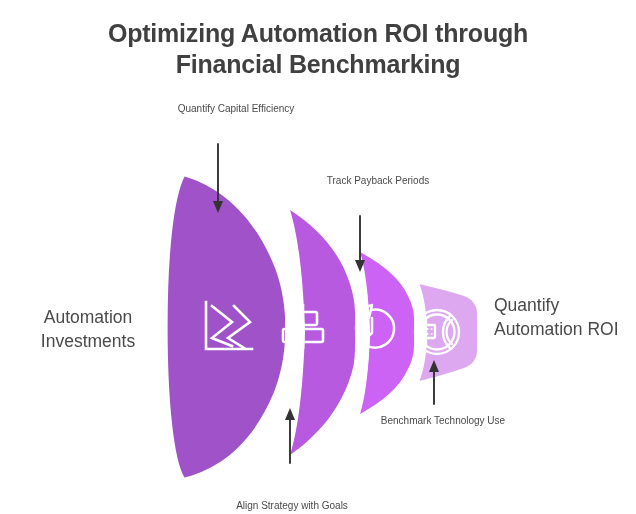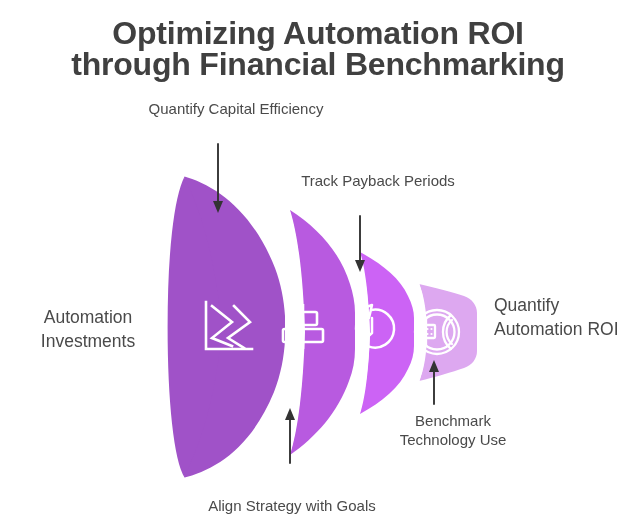--- a/index.html
+++ b/index.html
@@ -15,21 +15,21 @@
     font-family: "Liberation Sans", sans-serif;
     -webkit-font-smoothing: antialiased;
   }
 
   #page-title {
     position: absolute;
     left: 58px;
     top: 18px;
     width: 520px;
     text-align: center;
-    font-size: 32px;
+    font-size: 25px;
     line-height: 31px;
     font-weight: bold;
     color: #404040;
     letter-spacing: -0.2px;
   }
 
   .side-label {
     position: absolute;
     font-size: 17.5px;
     line-height: 24px;
@@ -44,29 +44,29 @@
   }
   #label-output {
     left: 494px;
     top: 293px;
     width: 136px;
     text-align: left;
   }
 
   .callout {
     position: absolute;
-    font-size: 15px;
+    font-size: 10px;
     line-height: 19px;
     color: #4a4a4a;
     text-align: center;
   }
   #callout-1 { left: 142px; top: 99px;  width: 188px; }
   #callout-2 { left: 294px; top: 171px; width: 168px; }
   #callout-3 { left: 208px; top: 496px; width: 168px; }
-  #callout-4 { left: 368px; top: 411px; width: 150px; margin-left: 10px; }
+  #callout-4 { left: 368px; top: 411px; width: 150px; }
 
   #funnel-svg {
     position: absolute;
     left: 0;
     top: 0;
   }
 </style>
 </head>
 <body>
 

